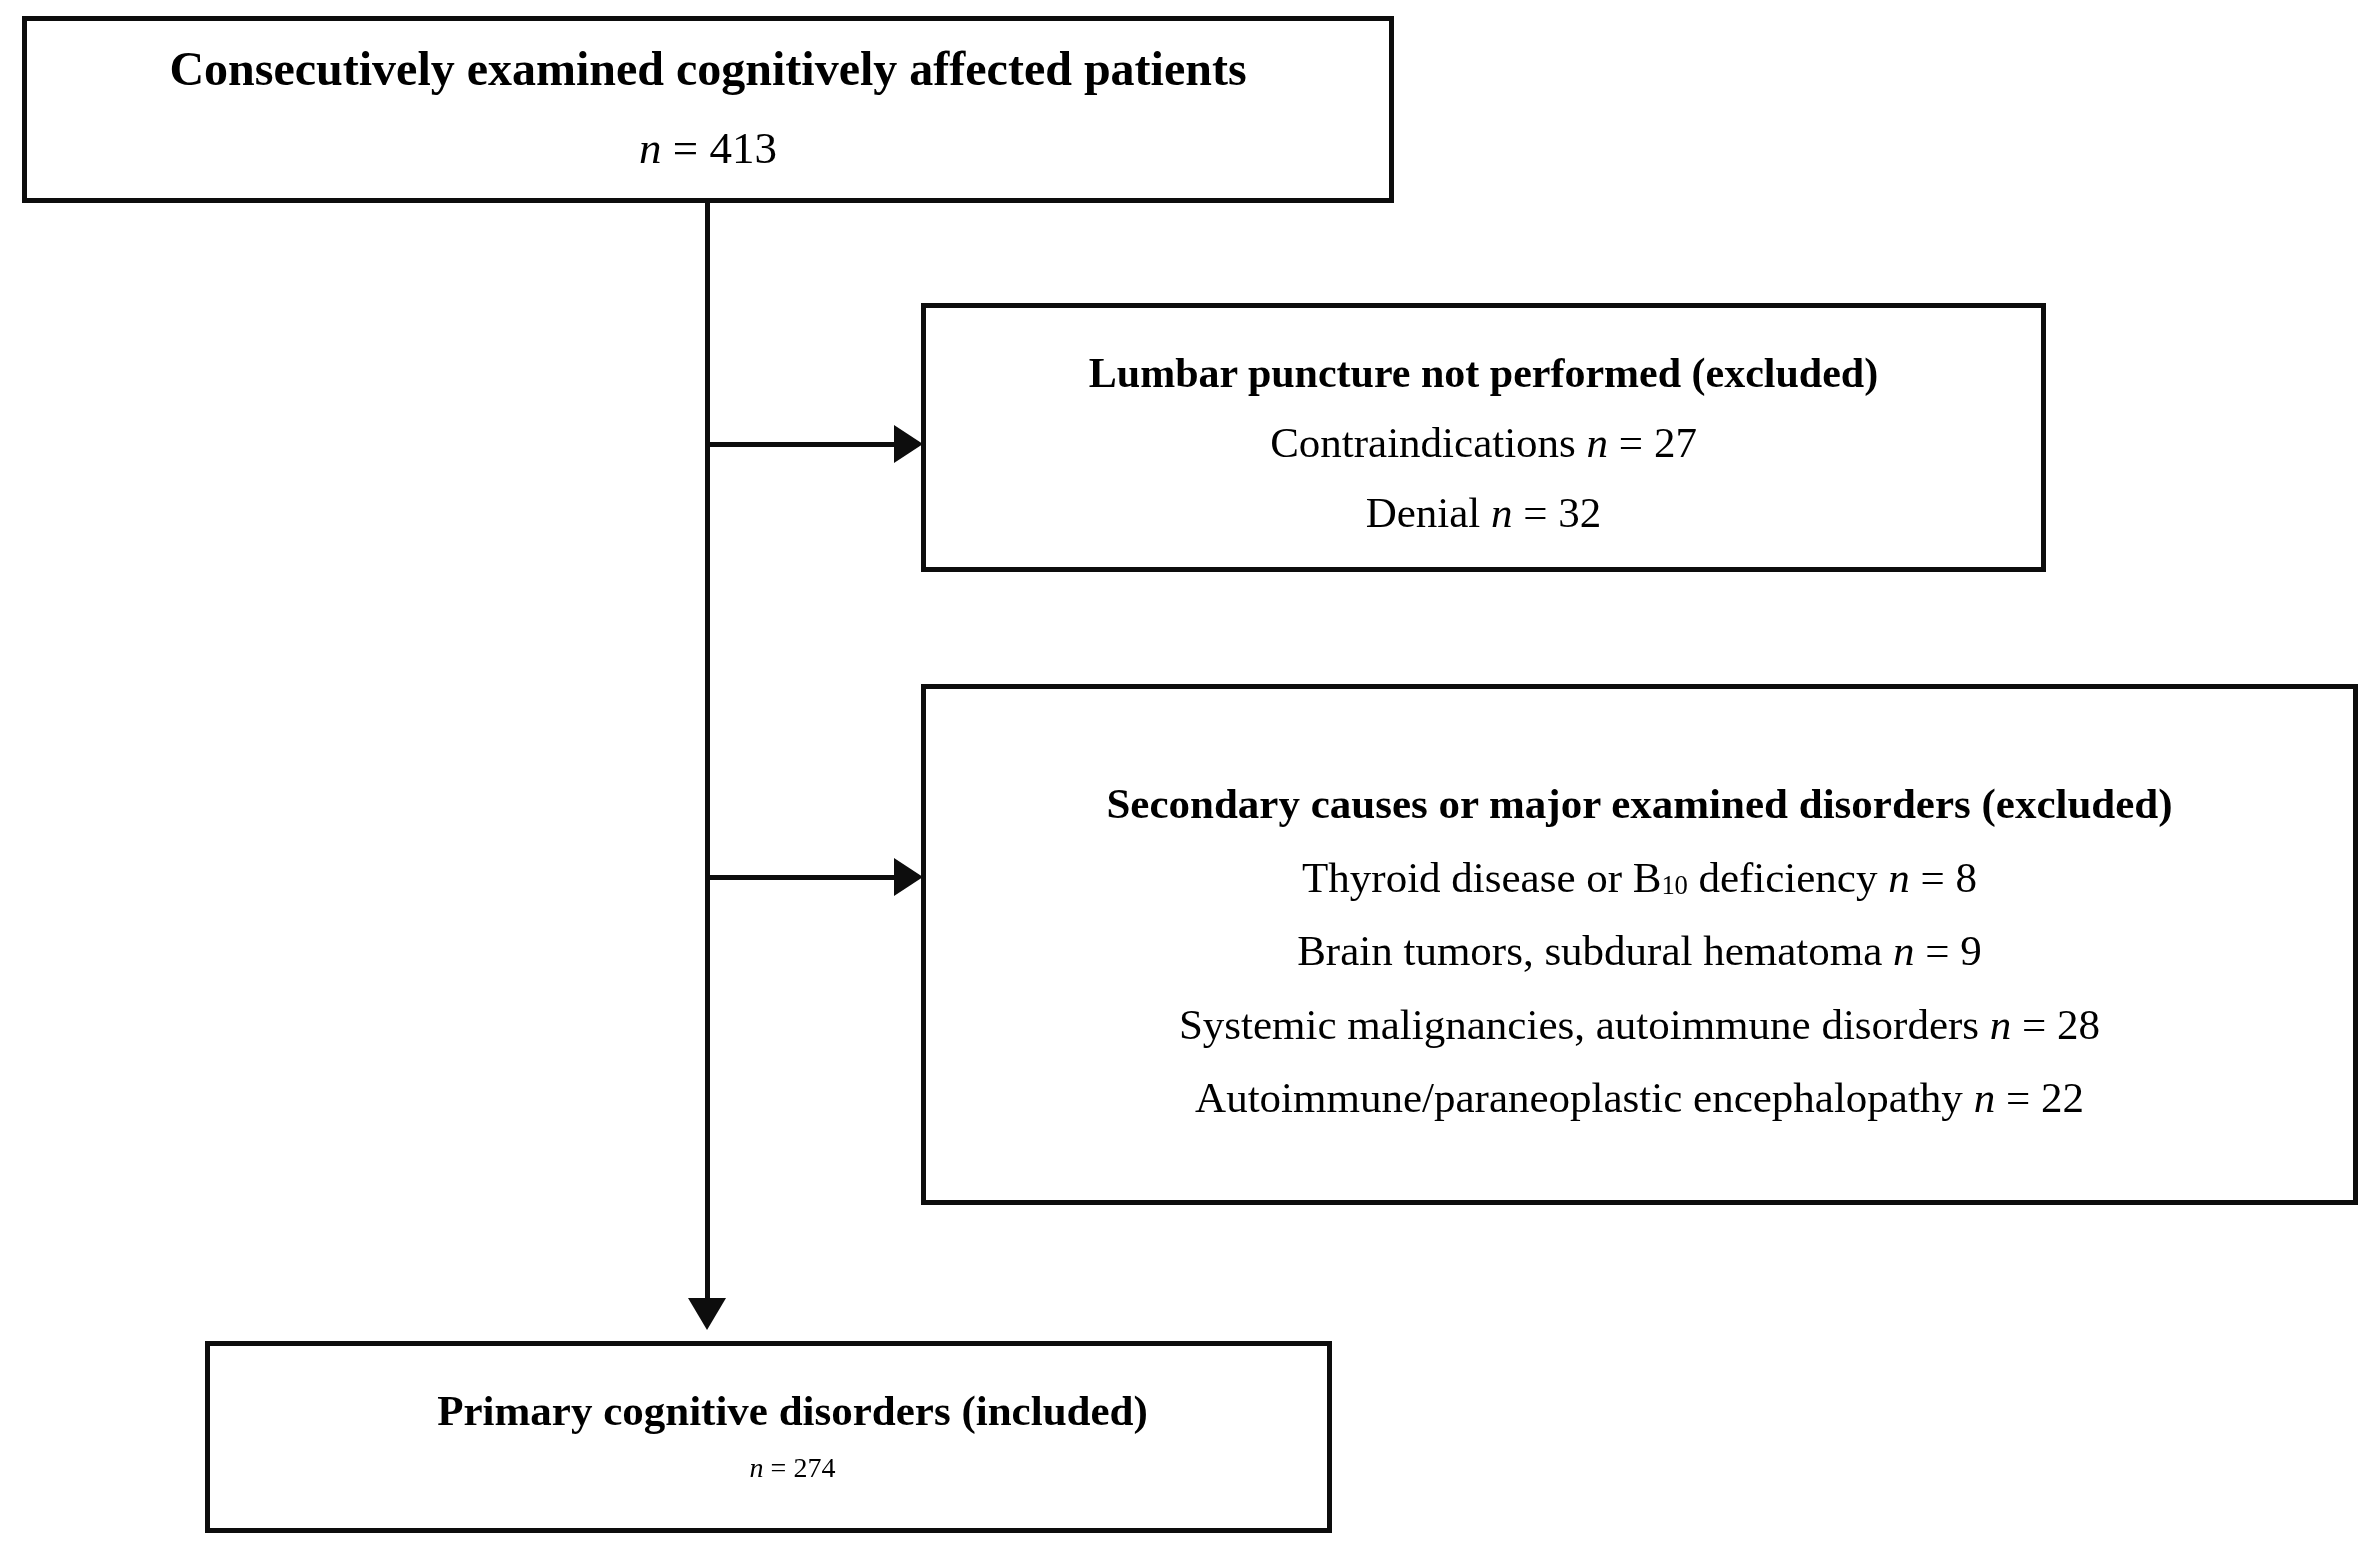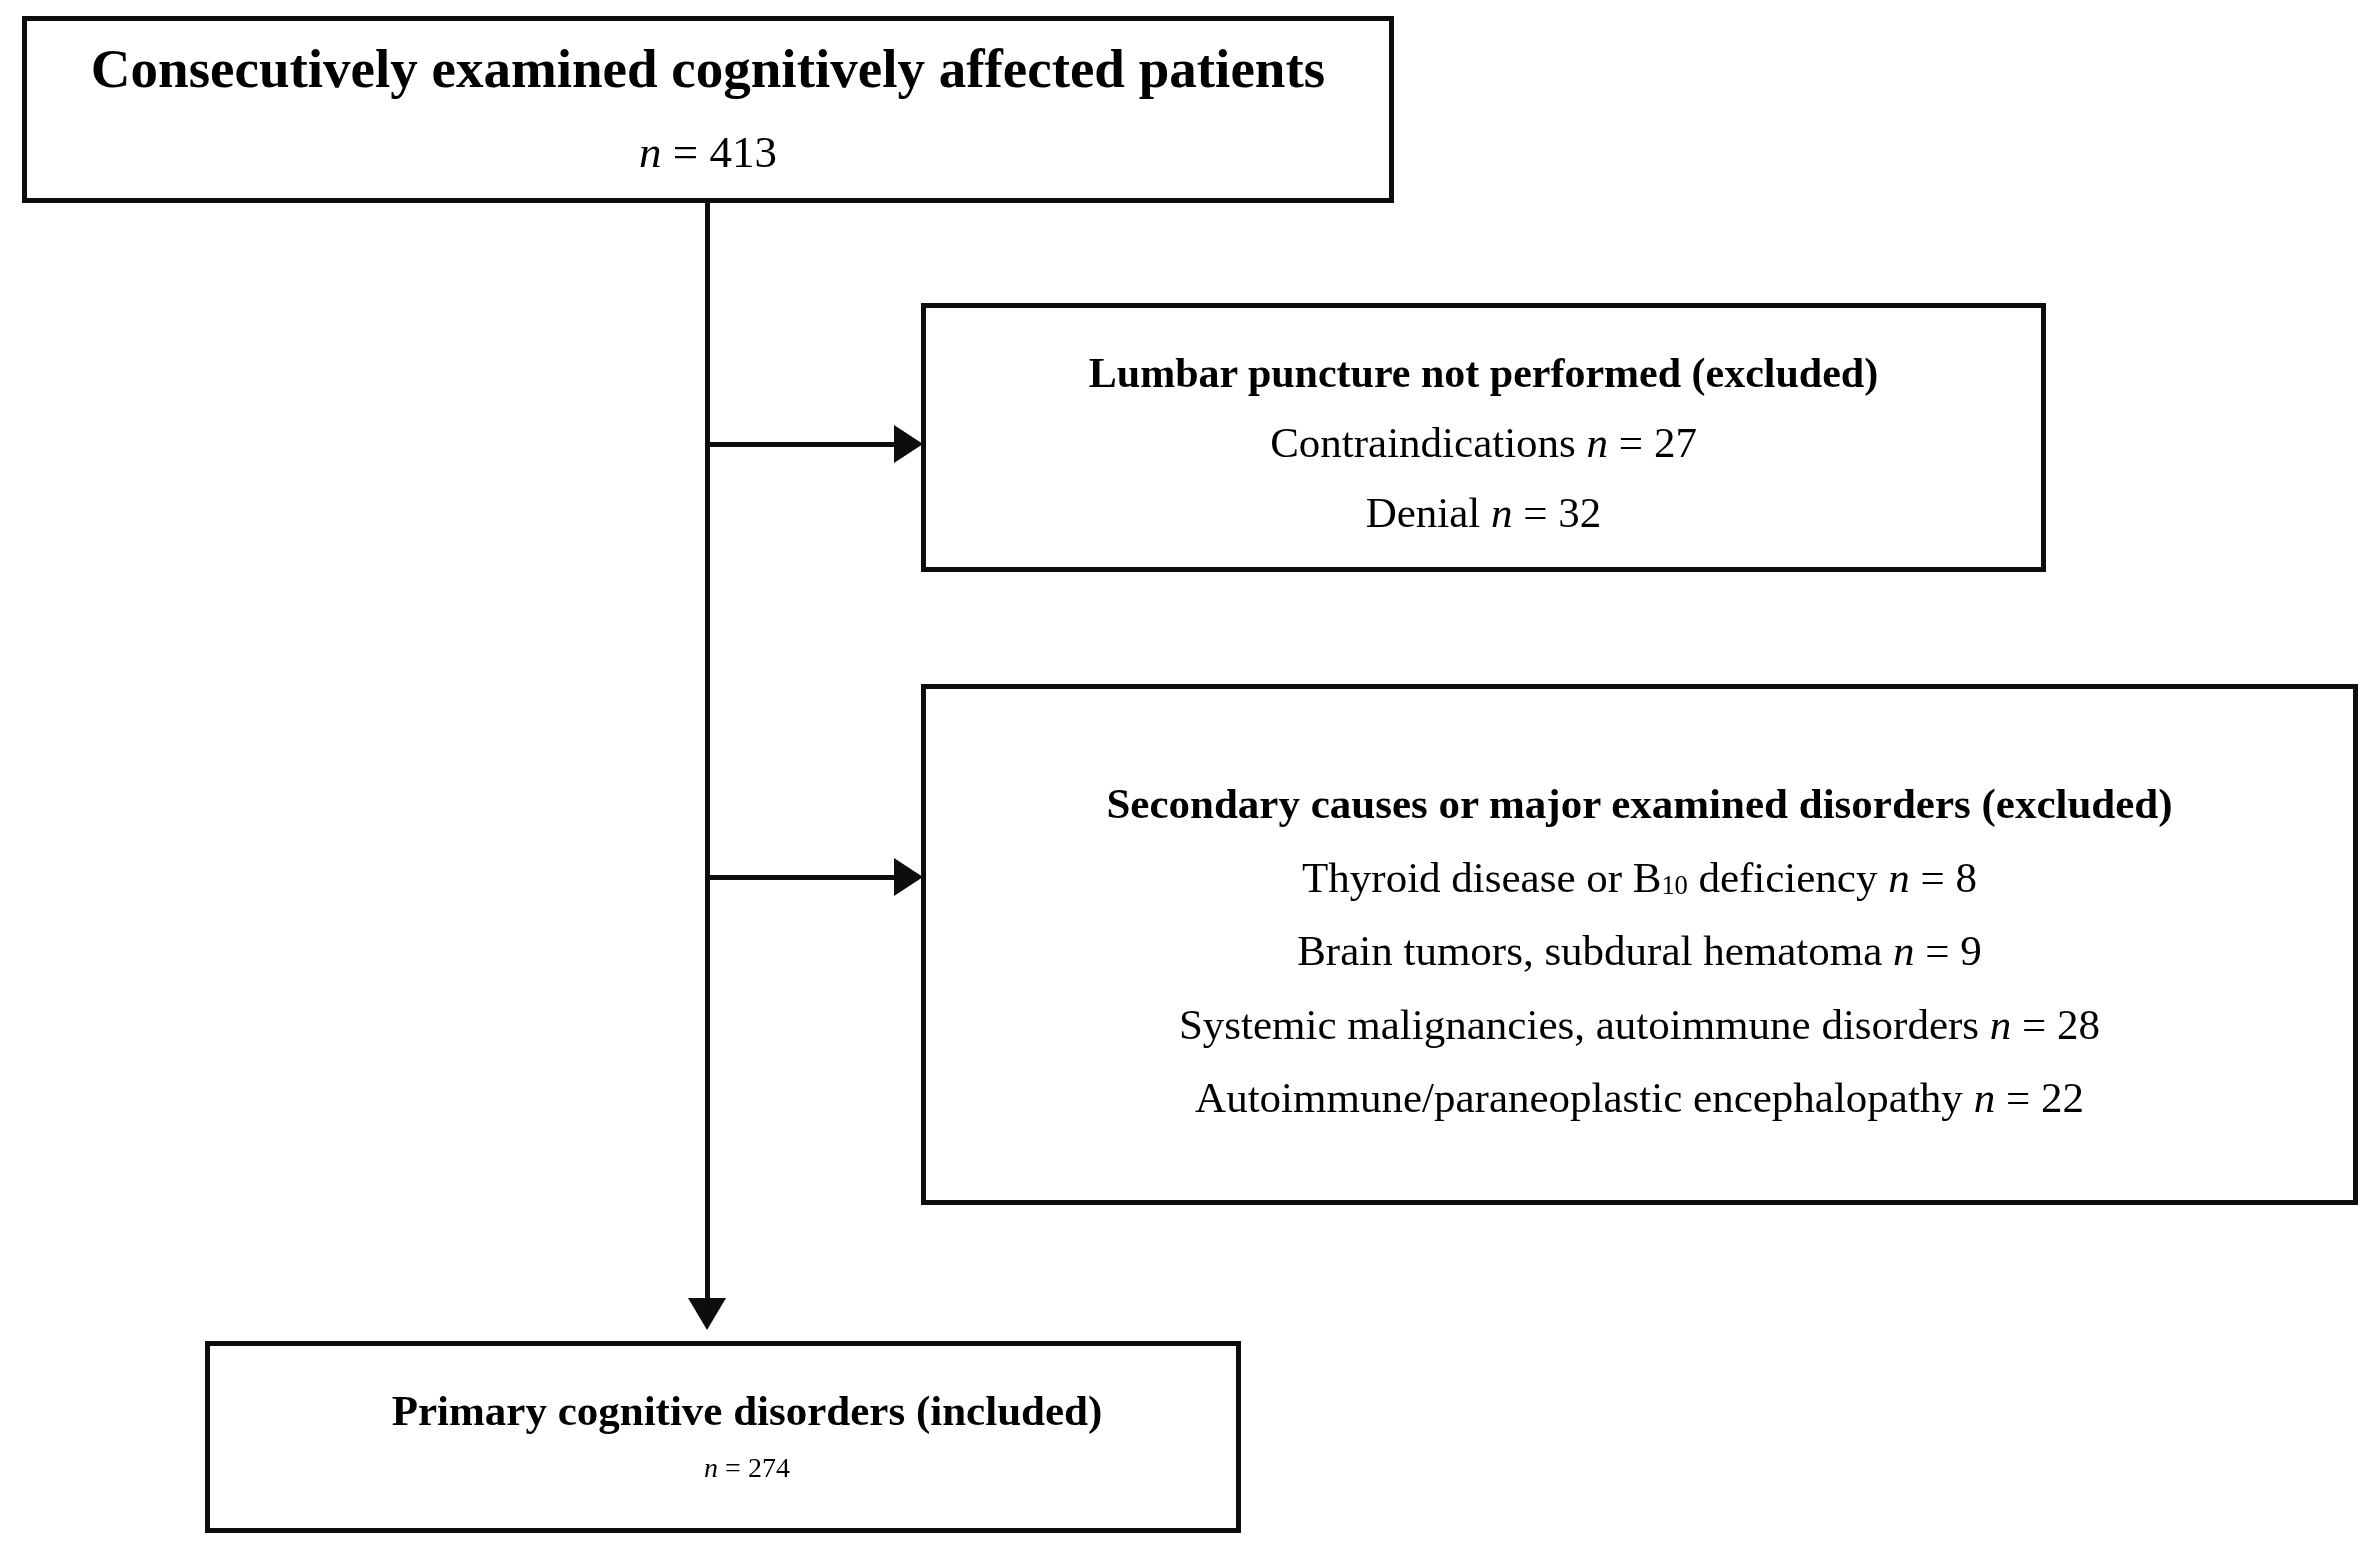--- a/index.html
+++ b/index.html
@@ -49,21 +49,21 @@
     top: 0.08em;
     letter-spacing: -0.01em;
   }
 
   
   #box-consecutive {
     left: 22px;  top: 16px;
     width: 1372px; height: 187px;
     padding-bottom: 4.4px;
   }
-  #box-consecutive .node-title { font-size: 55px; }
+  #box-consecutive .node-title { font-size: 48px; }
   #box-consecutive .node-line  { font-size: 45px; margin-top: 25px; }
 
   
   #box-lumbar {
     left: 921px; top: 303px;
     width: 1125px; height: 269px;
     padding-top: 11.7px;
   }
   #box-lumbar .node-title { font-size: 42px; }
   #box-lumbar .node-line  { font-size: 43px; margin-top: 20px; }
@@ -73,21 +73,21 @@
     left: 921px; top: 684px;
     width: 1437px; height: 521px;
     padding-top: 13.2px;
   }
   #box-secondary .node-title { font-size: 43px; }
   #box-secondary .node-line  { font-size: 43px; margin-top: 23.5px; }
 
   
   #box-primary {
     left: 205px; top: 1341px;
-    width: 1036px; height: 192px;
+    width: 1127px; height: 192px;
     padding-bottom: 2.9px;
     padding-left: 48px;
   }
   #box-primary .node-title { font-size: 43px; }
   #box-primary .node-line  { font-size: 28px; margin-top: 16px; }
 
   
   .conn {
     position: absolute;
     background: #0d0d0d;

